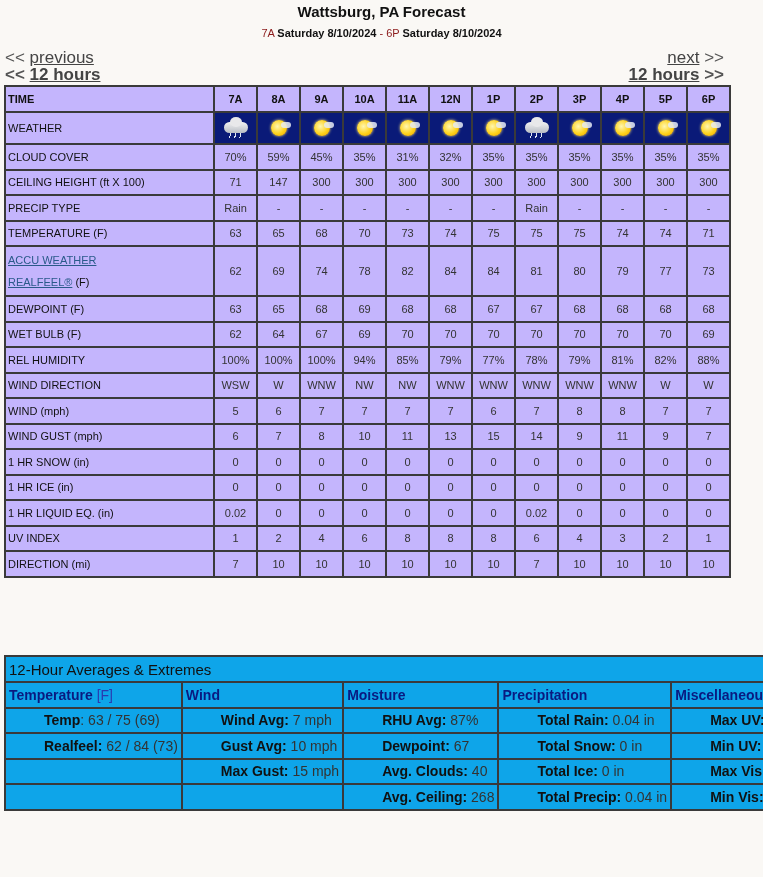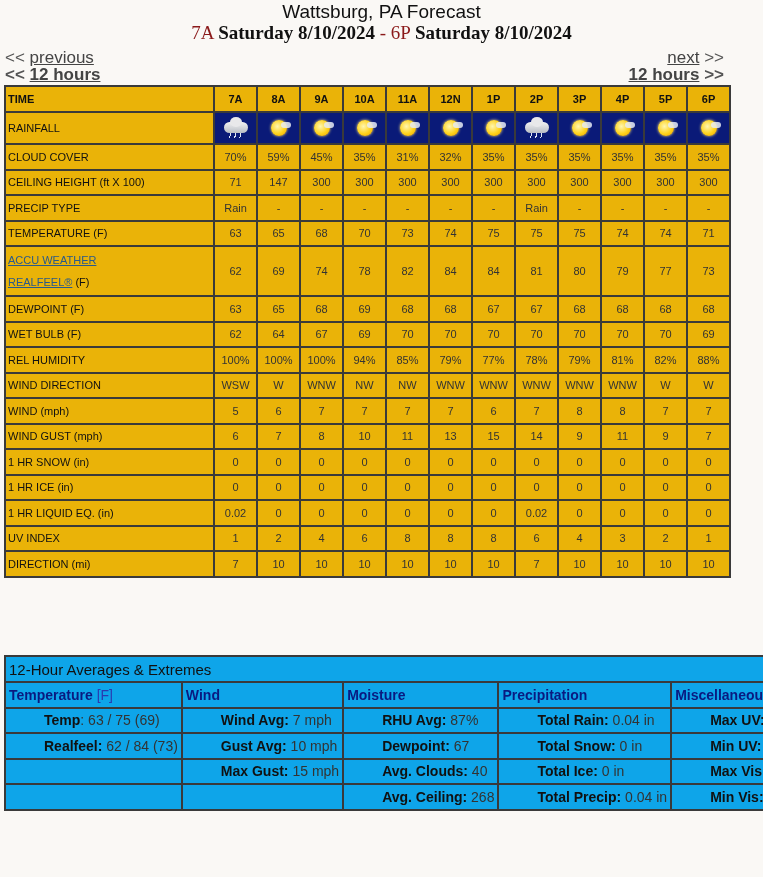--- a/index.html
+++ b/index.html
@@ -5,38 +5,38 @@
   html, body { margin: 0; padding: 0; }
   body {
     width: 763px; height: 877px;
     background: #faf8f5;
     font-family: "Liberation Sans", sans-serif;
     color: #111;
     position: relative;
     overflow: hidden;
   }
   .title-block { text-align: center; padding-top: 2px; }
-  .page-title { font-size: 19px; font-weight: normal; height: 20px; line-height: 20px; }
-  .subtitle { font-size: 19px; height: 22px; line-height: 22px; font-family: Liberation Serif, serif; }
+  .page-title { font-size: 15px; font-weight: bold; height: 20px; line-height: 20px; }
+  .subtitle { font-size: 11px; height: 22px; line-height: 22px; }
   .subtitle .hr { color: #8b1a1a; font-weight: normal; }
   .subtitle .day { font-weight: bold; }
   .subtitle .sep { color: #8b1a1a; }
   .navrow {
     position: absolute; left: 5px; width: 719px;
     font-size: 17px; color: #555;
     display: flex; justify-content: space-between;
   }
   .navrow a { color: #444; text-decoration: underline; cursor: pointer; }
   .nav1 { top: 48px; }
   .nav2 { top: 65px; font-weight: bold; }
 
   table.hourly {
     position: absolute; left: 4px; top: 85px;
     border-collapse: collapse;
-    background: #eab308;
+    background: #c4b5fd;
     font-size: 11px;
   }
   table.hourly td {
     border: 2px solid #3a3a3a;
     padding: 0 2px;
     text-align: center;
     color: #333;
     height: 23.5px;
   }
   table.hourly td.label { text-align: left; width: 203px; color: #111; padding-left: 2px; }
@@ -123,21 +123,21 @@
         <td class="hour">11A</td>
         <td class="hour">12N</td>
         <td class="hour">1P</td>
         <td class="hour">2P</td>
         <td class="hour">3P</td>
         <td class="hour">4P</td>
         <td class="hour">5P</td>
         <td class="hour">6P</td>
       </tr>
       <tr class="wx-row">
-        <td class="label">RAINFALL</td>
+        <td class="label">WEATHER</td>
         <td class="hour icon-cell"><span class="wx-icon"><span class="cloud"></span><span class="rain"></span></span></td>
         <td class="hour icon-cell"><span class="wx-icon"><span class="sun"></span><span class="wisp"></span></span></td>
         <td class="hour icon-cell"><span class="wx-icon"><span class="sun"></span><span class="wisp"></span></span></td>
         <td class="hour icon-cell"><span class="wx-icon"><span class="sun"></span><span class="wisp"></span></span></td>
         <td class="hour icon-cell"><span class="wx-icon"><span class="sun"></span><span class="wisp"></span></span></td>
         <td class="hour icon-cell"><span class="wx-icon"><span class="sun"></span><span class="wisp"></span></span></td>
         <td class="hour icon-cell"><span class="wx-icon"><span class="sun"></span><span class="wisp"></span></span></td>
         <td class="hour icon-cell"><span class="wx-icon"><span class="cloud"></span><span class="rain"></span></span></td>
         <td class="hour icon-cell"><span class="wx-icon"><span class="sun"></span><span class="wisp"></span></span></td>
         <td class="hour icon-cell"><span class="wx-icon"><span class="sun"></span><span class="wisp"></span></span></td>

